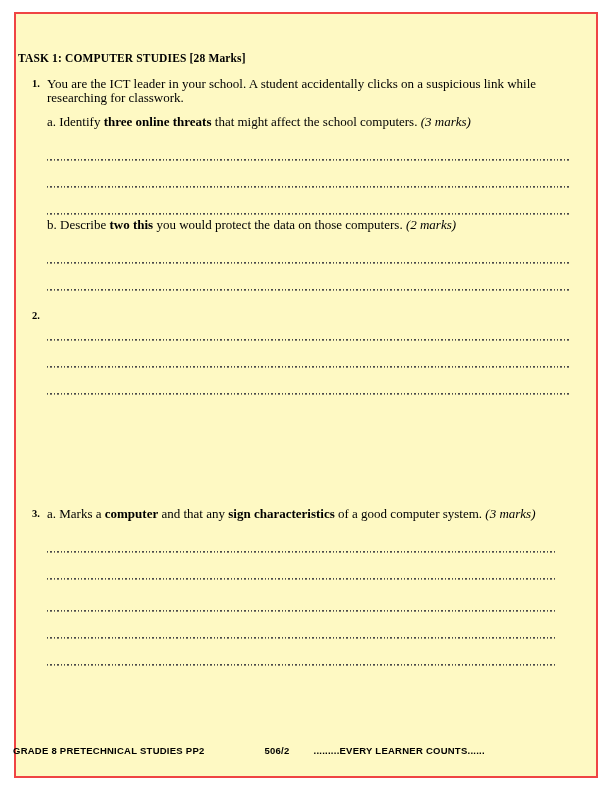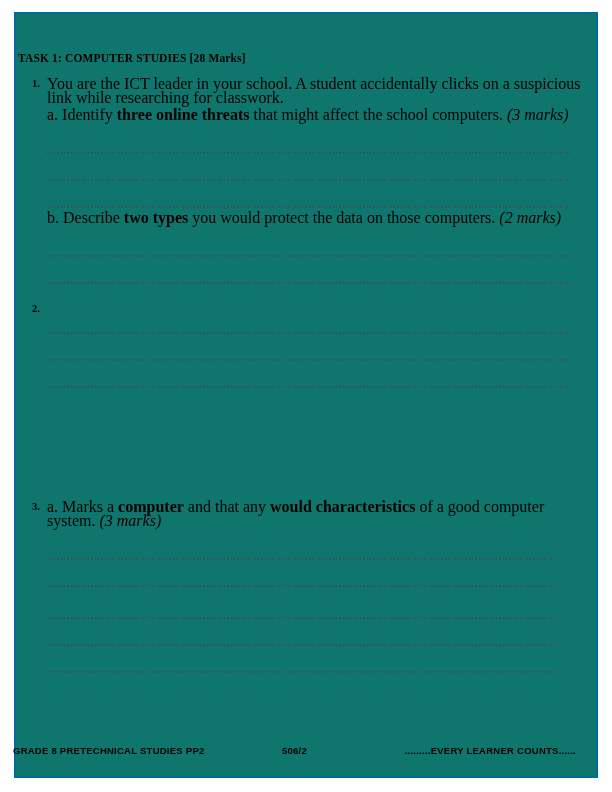--- a/index.html
+++ b/index.html
@@ -7,108 +7,108 @@
     width: 612px; height: 792px;
     background: #ffffff;
     font-family: "Liberation Serif", "DejaVu Serif", serif;
     color: #000;
     overflow: hidden;
   }
   .page { position: relative; width: 612px; height: 792px; background: #fff; }
   .frame {
     position: absolute; left: 14px; top: 12px;
     width: 584px; height: 766px;
-    border: 2px solid #0369a1;
+    border: 2px solid #ef4444;
     box-sizing: border-box;
-    background: #0f766e;
+    background: #fef9c3;
   }
   .title {
     margin: 38px 0 0 2px;
     font-size: 11.5px;
     font-weight: bold;
     letter-spacing: 0.15px;
   }
   .question { display: flex; padding-left: 16px; }
   .q-1 { margin-top: 13px; }
   .q-2 { margin-top: 18px; }
   .q-3 { margin-top: 16px; }
   .qnum {
     width: 15px; flex: 0 0 15px;
     font-weight: bold;
     font-size: 10.5px; line-height: 14px;
   }
-  .qbody { width: 541px; font-size: 16px; line-height: 14px; }
+  .qbody { width: 541px; font-size: 13px; line-height: 14px; }
   .qtext { margin: 0; }
-  .qtext + .qtext { margin-top: 3px; }
+  .qtext + .qtext { margin-top: 10px; }
   .qtext b { font-weight: bold; }
   .qtext i { font-style: italic; }
   .lines { margin-top: 5px; }
   .lines + .qtext { margin-top: 3px; }
   .ansline {
     height: 27px; width: 523px;
     background-image: repeating-linear-gradient(to right, #4a4a4a 0 1.3px, transparent 1.3px 3.4px);
     background-repeat: no-repeat;
     background-position: left bottom;
     background-size: 100% 1.7px;
   }
   .q-3 .ansline { width: 508px; }
   .drawspace { height: 96px; }
   .footer {
     position: absolute; left: -3px; right: 0; bottom: 20px;
     display: grid; grid-template-columns: 1fr auto 1fr;
     align-items: end;
-    padding-right: 20px;
+    padding-right: 55px;
     font-family: "Liberation Sans", "DejaVu Sans", sans-serif;
     font-weight: bold;
     font-size: 9.5px;
     letter-spacing: 0.25px;
     white-space: nowrap;
     gap: 24px;
   }
-  .f-right { text-align: right; }
+  .f-right { text-align: left; }
 </style>
 </head>
 <body>
 
 <div class="page">
   <div class="frame">
     <h1 class="title">TASK 1: COMPUTER STUDIES [28 Marks]</h1>
     <div id="questions">
         <div class="question q-1">
           <div class="qnum">1.</div>
           <div class="qbody">
             <p class="qtext"><span>You are the ICT leader in your school. A student accidentally clicks on a suspicious link while researching for classwork.</span></p>
             <p class="qtext"><span>a. Identify </span><b>three online threats</b><span> that might affect the school computers. </span><i>(3 marks)</i></p>
             <div class="lines">
               <div class="ansline"></div>
               <div class="ansline"></div>
               <div class="ansline"></div>
             </div>
-            <p class="qtext"><span>b. Describe </span><b>two types</b><span> you would protect the data on those computers. </span><i>(2 marks)</i></p>
+            <p class="qtext"><span>b. Describe </span><b>two this</b><span> you would protect the data on those computers. </span><i>(2 marks)</i></p>
             <div class="lines">
               <div class="ansline"></div>
               <div class="ansline"></div>
             </div>
           </div>
         </div>
         <div class="question q-2">
           <div class="qnum">2.</div>
           <div class="qbody">
             <div class="lines">
               <div class="ansline"></div>
               <div class="ansline"></div>
               <div class="ansline"></div>
             </div>
             <div class="drawspace"></div>
           </div>
         </div>
         <div class="question q-3">
           <div class="qnum">3.</div>
           <div class="qbody">
-            <p class="qtext"><span>a. Marks a </span><b>computer</b><span> and that any </span><b>would characteristics</b><span> of a good computer system. </span><i>(3 marks)</i></p>
+            <p class="qtext"><span>a. Marks a </span><b>computer</b><span> and that any </span><b>sign characteristics</b><span> of a good computer system. </span><i>(3 marks)</i></p>
             <div class="lines">
               <div class="ansline"></div>
               <div class="ansline"></div>
             </div>
             <div class="lines">
               <div class="ansline"></div>
               <div class="ansline"></div>
               <div class="ansline"></div>
             </div>
           </div>

